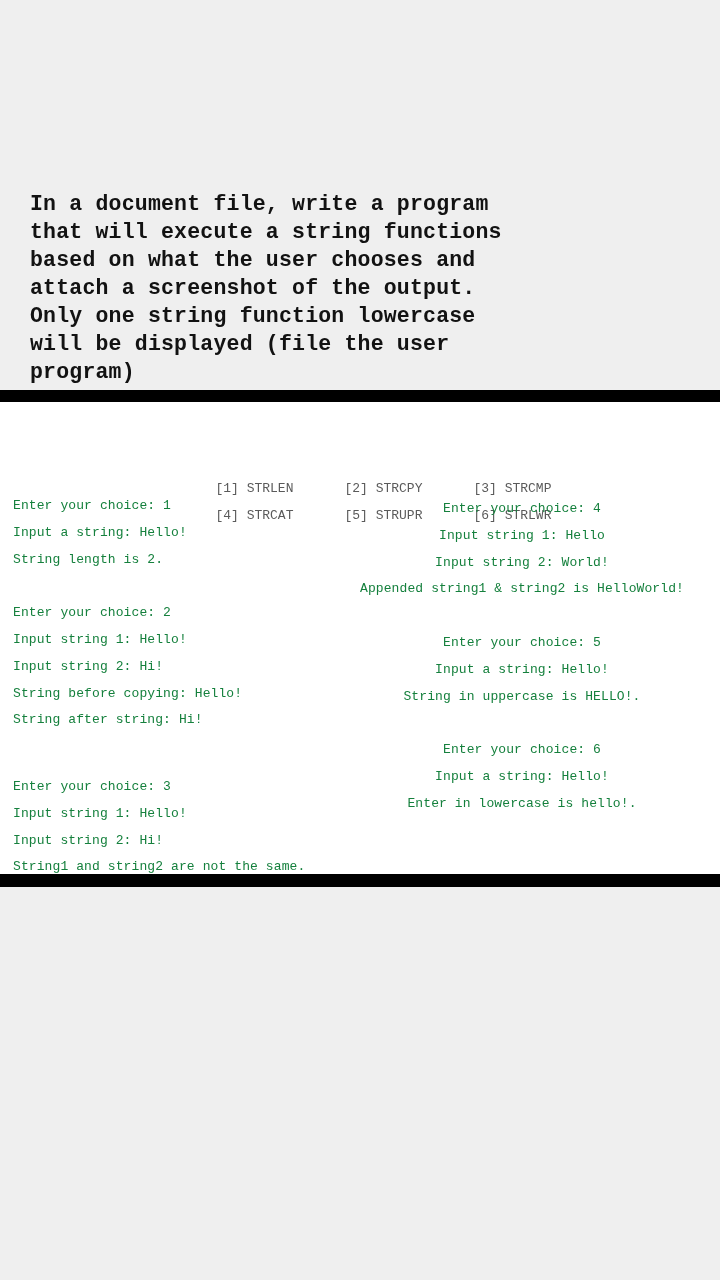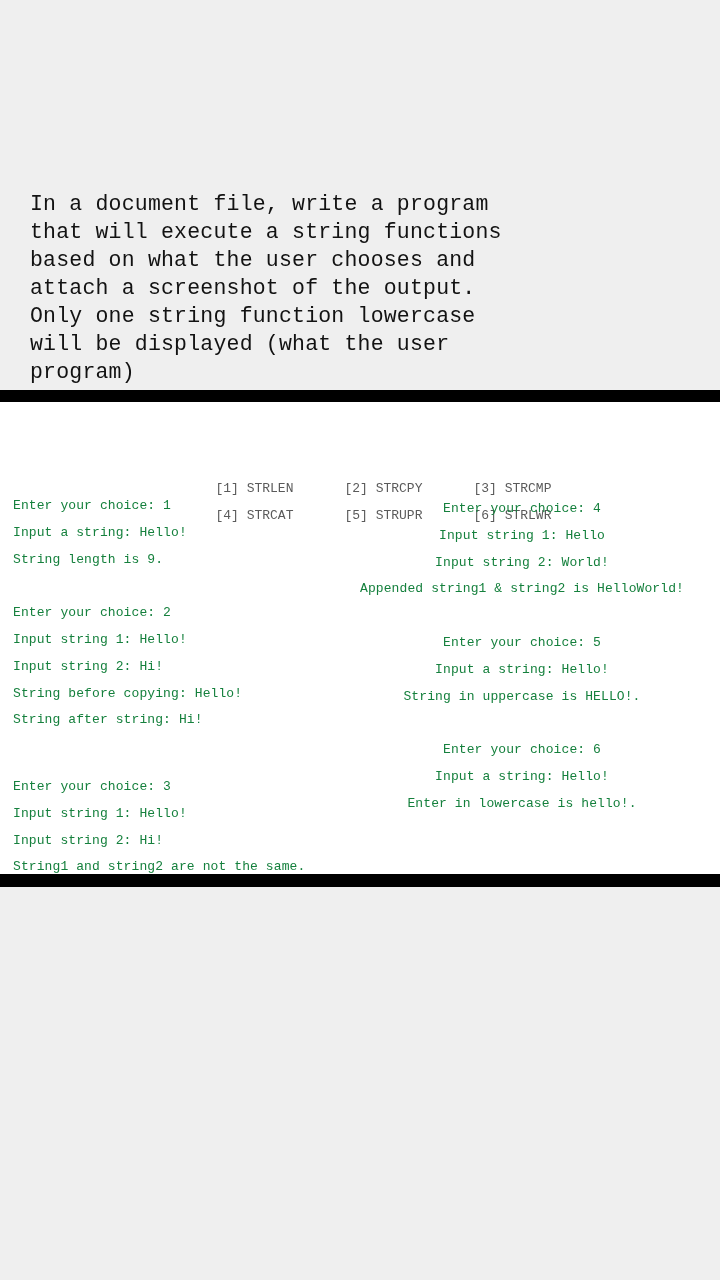--- a/index.html
+++ b/index.html
@@ -24,21 +24,21 @@
   .prompt {
     position: absolute;
     left: 0;
     top: 190px;
     width: 720px;
     padding: 0 26px 0 30px;
     box-sizing: border-box;
   }
   .prompt-line {
     font-family: "Liberation Mono", "DejaVu Sans Mono", monospace;
-    font-weight: normal;
+    font-weight: bold;
     font-size: 21.5px;
     line-height: 28px;
     color: #121212;
     letter-spacing: 0.2px;
     white-space: pre;
   }
 
   
   .bar {
     position: absolute;
@@ -111,42 +111,42 @@
 <body>
 
 <div class="page">
 
   <div class="prompt">
     <div class="prompt-line">In a document file, write a program</div>
     <div class="prompt-line">that will execute a string functions</div>
     <div class="prompt-line">based on what the user chooses and</div>
     <div class="prompt-line">attach a screenshot of the output.</div>
     <div class="prompt-line">Only one string function lowercase</div>
-    <div class="prompt-line">will be displayed (what the user</div>
+    <div class="prompt-line">will be displayed (file the user</div>
     <div class="prompt-line">program)</div>
   </div>
 
   <div class="bar bar-top"></div>
 
   <div class="console">
 
     <div class="menu">
       <div class="menu-row">
         <span class="menu-item c1"><span>[1]</span> <span>STRLEN</span></span><span class="menu-item c2"><span>[2]</span> <span>STRCPY</span></span><span class="menu-item c3"><span>[3]</span> <span>STRCMP</span></span>
       </div>
       <div class="menu-row">
         <span class="menu-item c1"><span>[4]</span> <span>STRCAT</span></span><span class="menu-item c2"><span>[5]</span> <span>STRUPR</span></span><span class="menu-item c3"><span>[6]</span> <span>STRLWR</span></span>
       </div>
     </div>
 
     <div class="out-col col-left" style="top:91px;">
       <div class="blk">
         <span class="ln">Enter your choice: 1</span>
         <span class="ln">Input a string: Hello!</span>
-        <span class="ln">String length is 9.</span>
+        <span class="ln">String length is 2.</span>
       </div>
       <span class="spacer"></span>
       <div class="blk">
         <span class="ln">Enter your choice: 2</span>
         <span class="ln">Input string 1: Hello!</span>
         <span class="ln">Input string 2: Hi!</span>
         <span class="ln">String before copying: Hello!</span>
         <span class="ln">String after string: Hi!</span>
       </div>
       <span class="spacer"></span>

